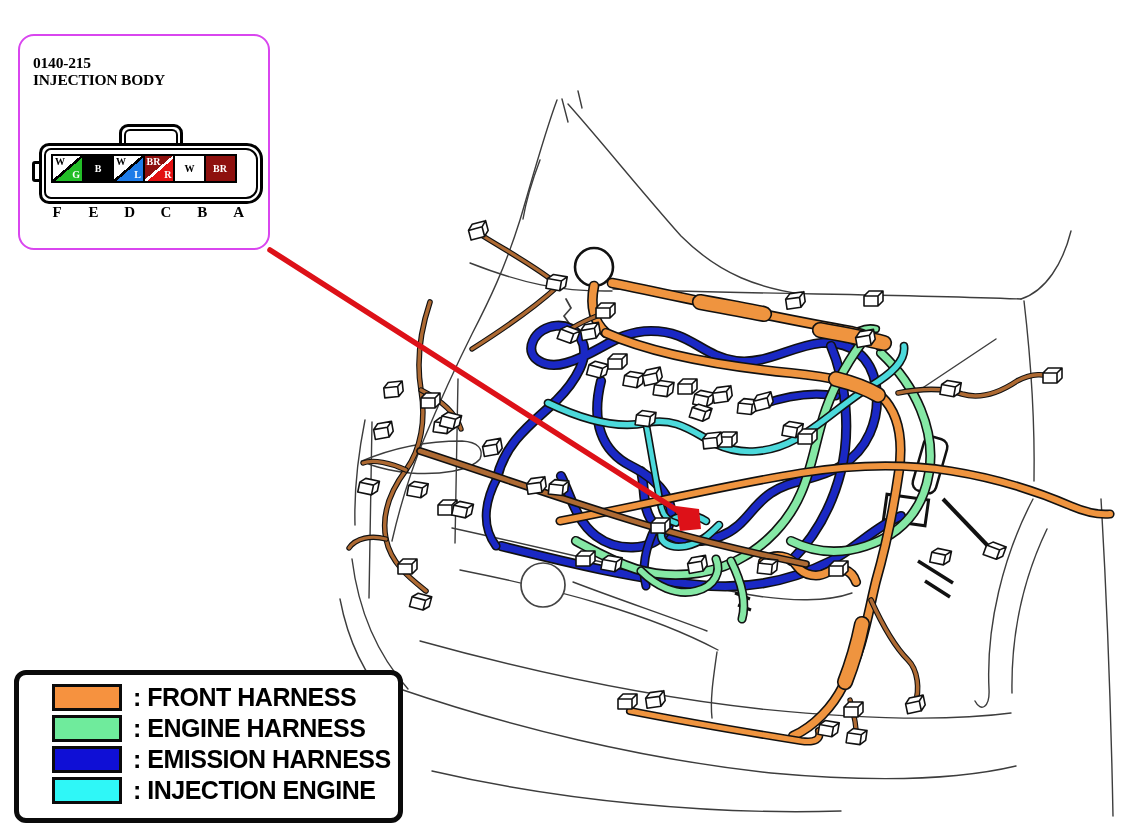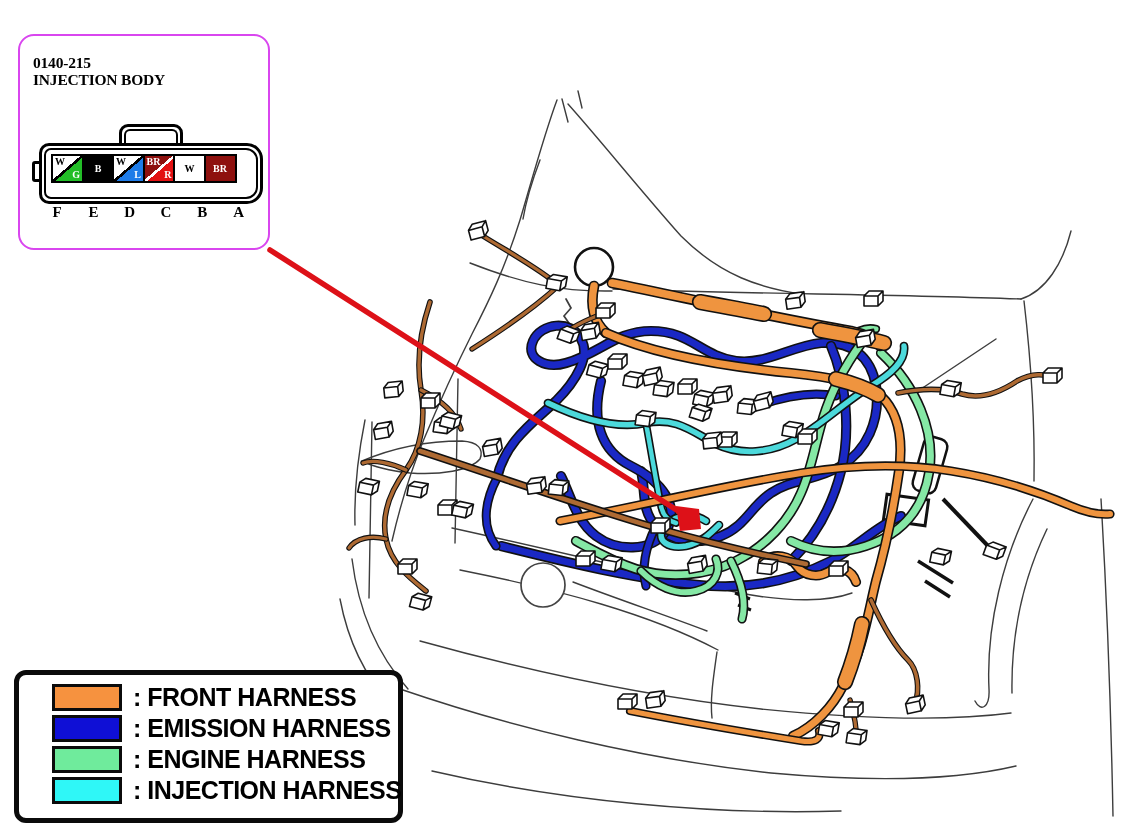--- a/index.html
+++ b/index.html
@@ -393,26 +393,26 @@
         </div>
     </div>
   </div>
 
   <div class="legend" id="legend">
       <div class="legend-row">
         <span class="legend-swatch" style="background: rgb(246, 146, 63);"></span>
         <span class="legend-label">: FRONT HARNESS</span>
       </div>
       <div class="legend-row">
+        <span class="legend-swatch" style="background: rgb(111, 235, 156);"></span>
+        <span class="legend-label">: ENGINE HARNESS</span>
+      </div>
+      <div class="legend-row">
         <span class="legend-swatch" style="background: rgb(15, 15, 214);"></span>
         <span class="legend-label">: EMISSION HARNESS</span>
       </div>
       <div class="legend-row">
-        <span class="legend-swatch" style="background: rgb(111, 235, 156);"></span>
-        <span class="legend-label">: ENGINE HARNESS</span>
-      </div>
-      <div class="legend-row">
         <span class="legend-swatch" style="background: rgb(47, 247, 247);"></span>
-        <span class="legend-label">: INJECTION HARNESS</span>
+        <span class="legend-label">: INJECTION ENGINE</span>
       </div>
     </div>
 
 </div>
 
 </body></html>

